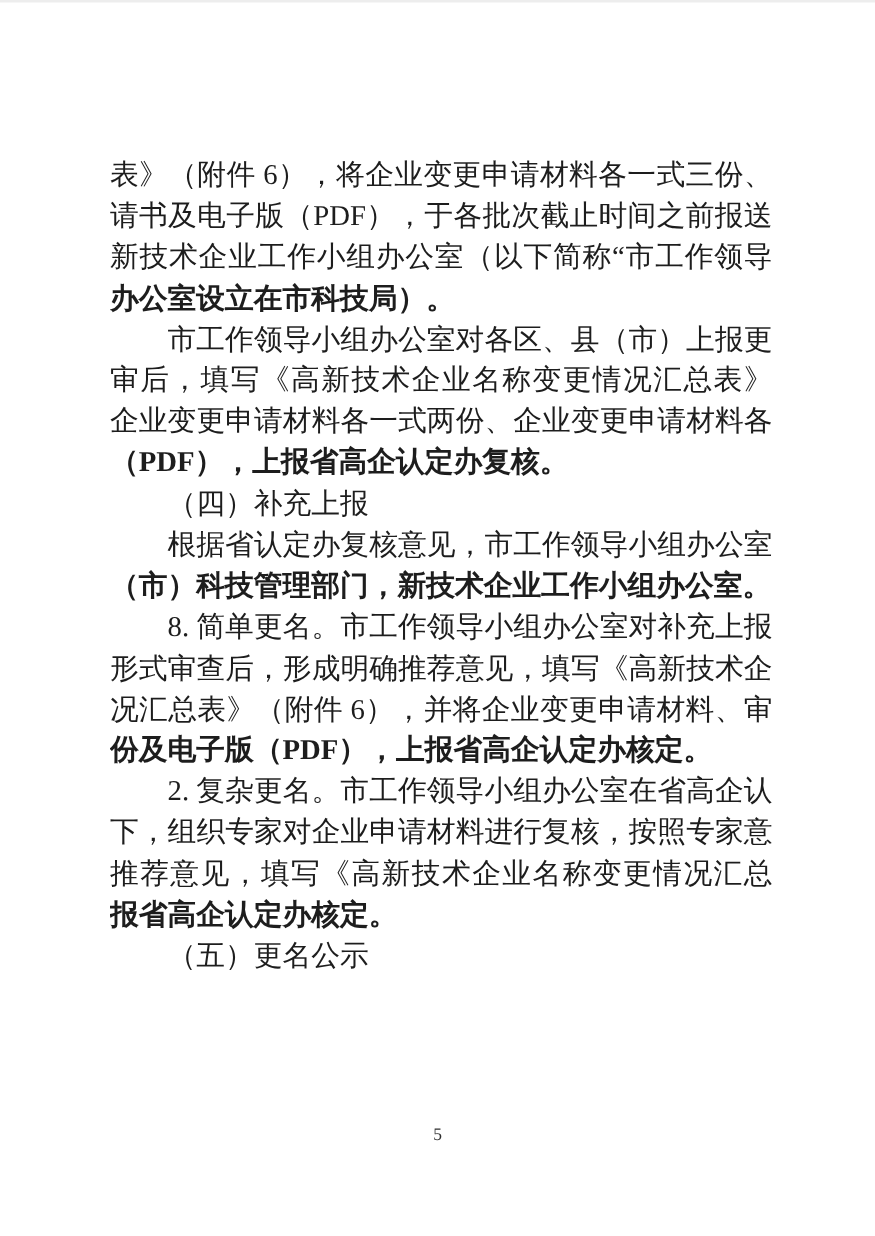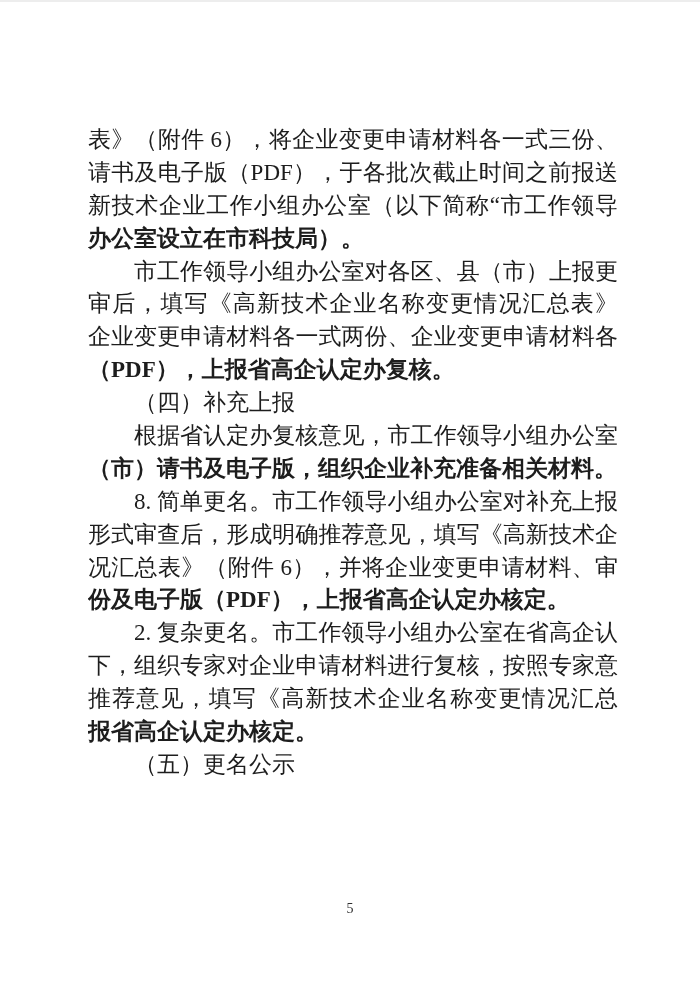--- a/index.html
+++ b/index.html
@@ -65,21 +65,21 @@
     <div class="ln">表》（附件 6），将企业变更申请材料各一式三份、企业名称变更申</div>
     <div class="ln">请书及电子版（PDF），于各批次截止时间之前报送至沈阳市加强高</div>
     <div class="ln">新技术企业工作小组办公室（以下简称“市工作领导小组办公室”，</div>
     <div class="ln end">办公室设立在市科技局）。</div>
     <div class="ln ind">市工作领导小组办公室对各区、县（市）上报更名材料进行初</div>
     <div class="ln">审后，填写《高新技术企业名称变更情况汇总表》（附件 6），并将</div>
     <div class="ln">企业变更申请材料各一式两份、企业变更申请材料各一式两份</div>
     <div class="ln end">（PDF），上报省高企认定办复核。</div>
     <div class="ln ind head">（四）补充上报</div>
     <div class="ln ind">根据省认定办复核意见，市工作领导小组办公室会同各区、县</div>
-    <div class="ln end">（市）请书及电子版，组织企业补充准备相关材料。</div>
+    <div class="ln end">（市）科技管理部门，新技术企业工作小组办公室。</div>
     <div class="ln ind">8. 简单更名。市工作领导小组办公室对补充上报更名材料进行</div>
     <div class="ln">形式审查后，形成明确推荐意见，填写《高新技术企业名称变更情</div>
     <div class="ln">况汇总表》（附件 6），并将企业变更申请材料、审核材料各一式两</div>
     <div class="ln end">份及电子版（PDF），上报省高企认定办核定。</div>
     <div class="ln ind">2. 复杂更名。市工作领导小组办公室在省高企认定办监督指导</div>
     <div class="ln">下，组织专家对企业申请材料进行复核，按照专家意见，形成明确</div>
     <div class="ln">推荐意见，填写《高新技术企业名称变更情况汇总表》（附件 6），</div>
     <div class="ln end">报省高企认定办核定。</div>
     <div class="ln ind head">（五）更名公示</div>
   </div>

